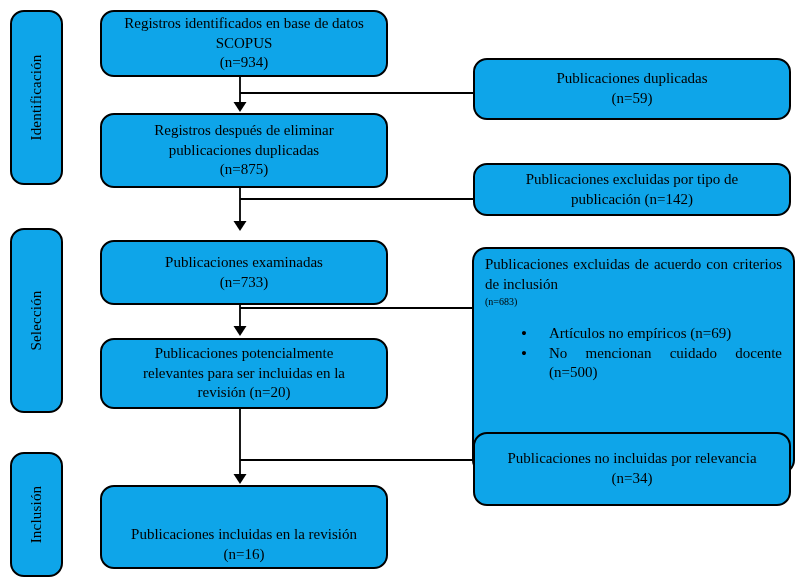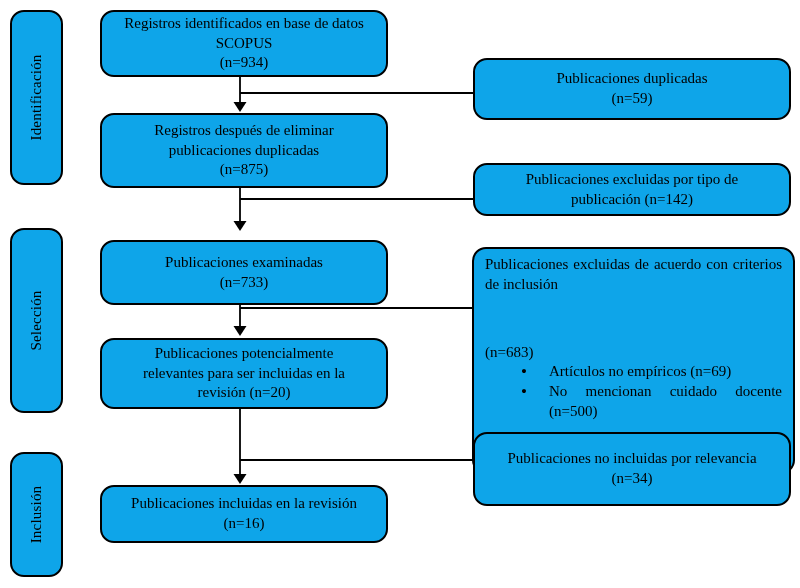--- a/index.html
+++ b/index.html
@@ -40,21 +40,21 @@
     white-space: nowrap;
     font-size: 15px;
     letter-spacing: 0.2px;
   }
   
   .mbox { left: 100px; width: 288px; padding: 2px 6px; }
   #m1 { top: 10px;  height: 67px; }
   #m2 { top: 113px; height: 75px; }
   #m3 { top: 220px; height: 65px; margin-top: 20px; }
   #m4 { top: 338px; height: 71px; }
-  #m5 { top: 485px; height: 58px; }
+  #m5 { top: 485px; height: 84px; align-items: flex-end; }
   
   .rbox { left: 473px; width: 318px; padding: 2px 8px; }
   #r1 { top: 58px;  height: 62px; }
   #r2 { top: 163px; height: 53px; }
   #r4 { top: 432px; height: 74px; }
   .boxtext {
     font-size: 15px;
     line-height: 1.32;
     text-align: center;
     white-space: pre-line;
@@ -65,26 +65,25 @@
     width: 323px; height: 227px;
     display: block;
     padding: 6px 11px;
   }
   #r3 .hdr {
     font-size: 15px;
     line-height: 1.32;
     text-align: justify;
   }
   #r3 .cnt {
-    font-size: 15px;
+    font-size: 10px;
     line-height: 1.32;
     text-align: left;
-    margin-top: 48px;
   }
-  #r3 ul { list-style: none; }
+  #r3 ul { list-style: none; margin-top: 16px; }
   #r3 li {
     position: relative;
     font-size: 15px;
     line-height: 1.32;
     padding-left: 64px;
     text-align: justify;
   }
   #r3 li::before {
     content: "\2022";
     position: absolute;

